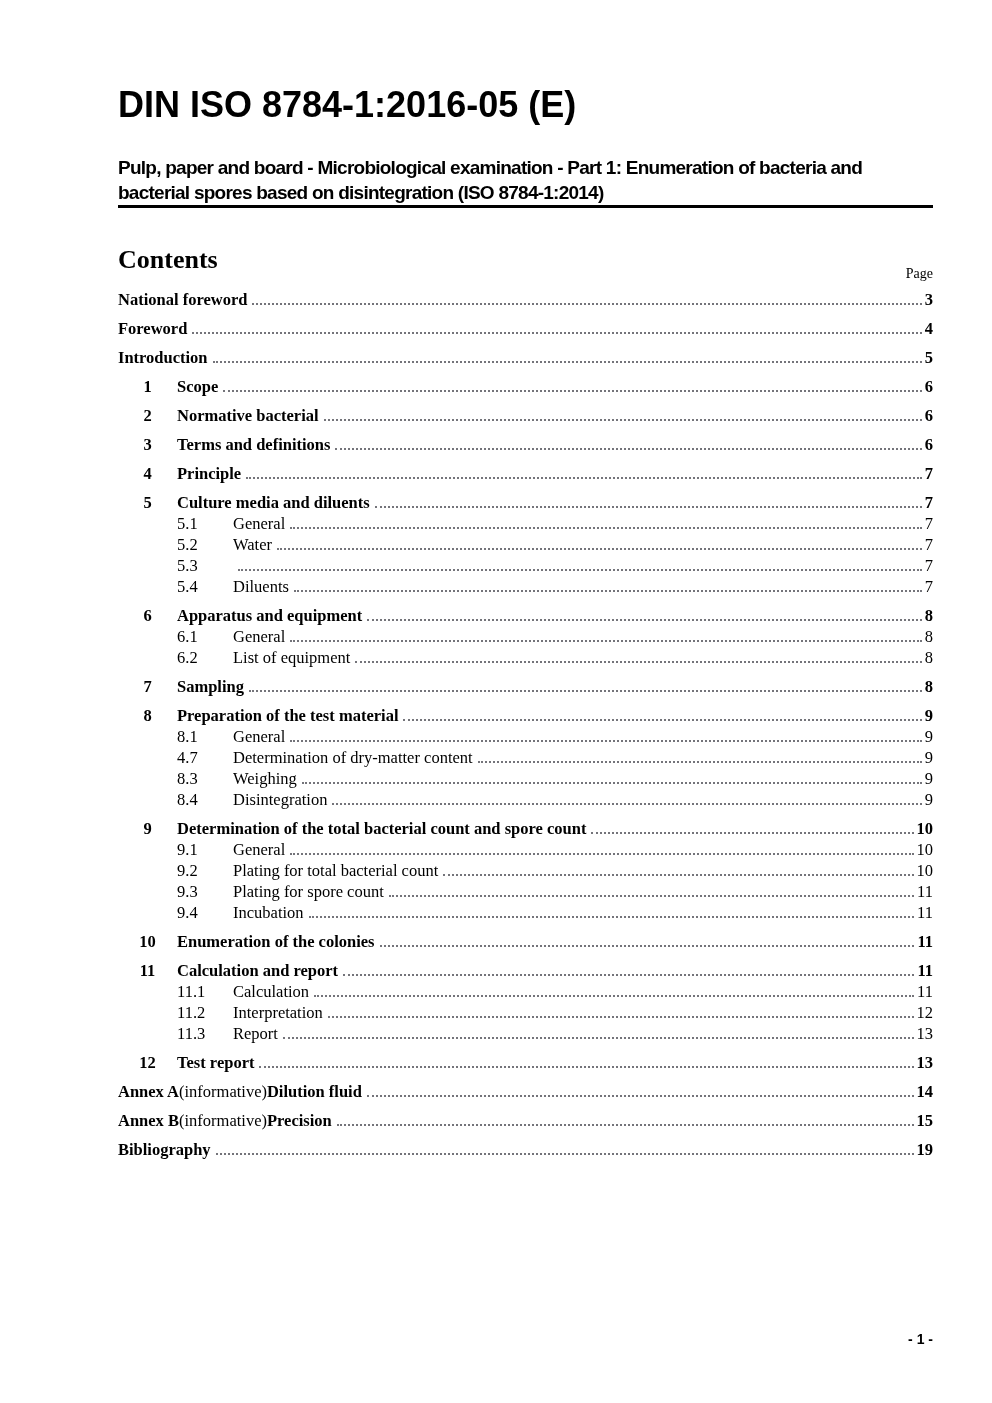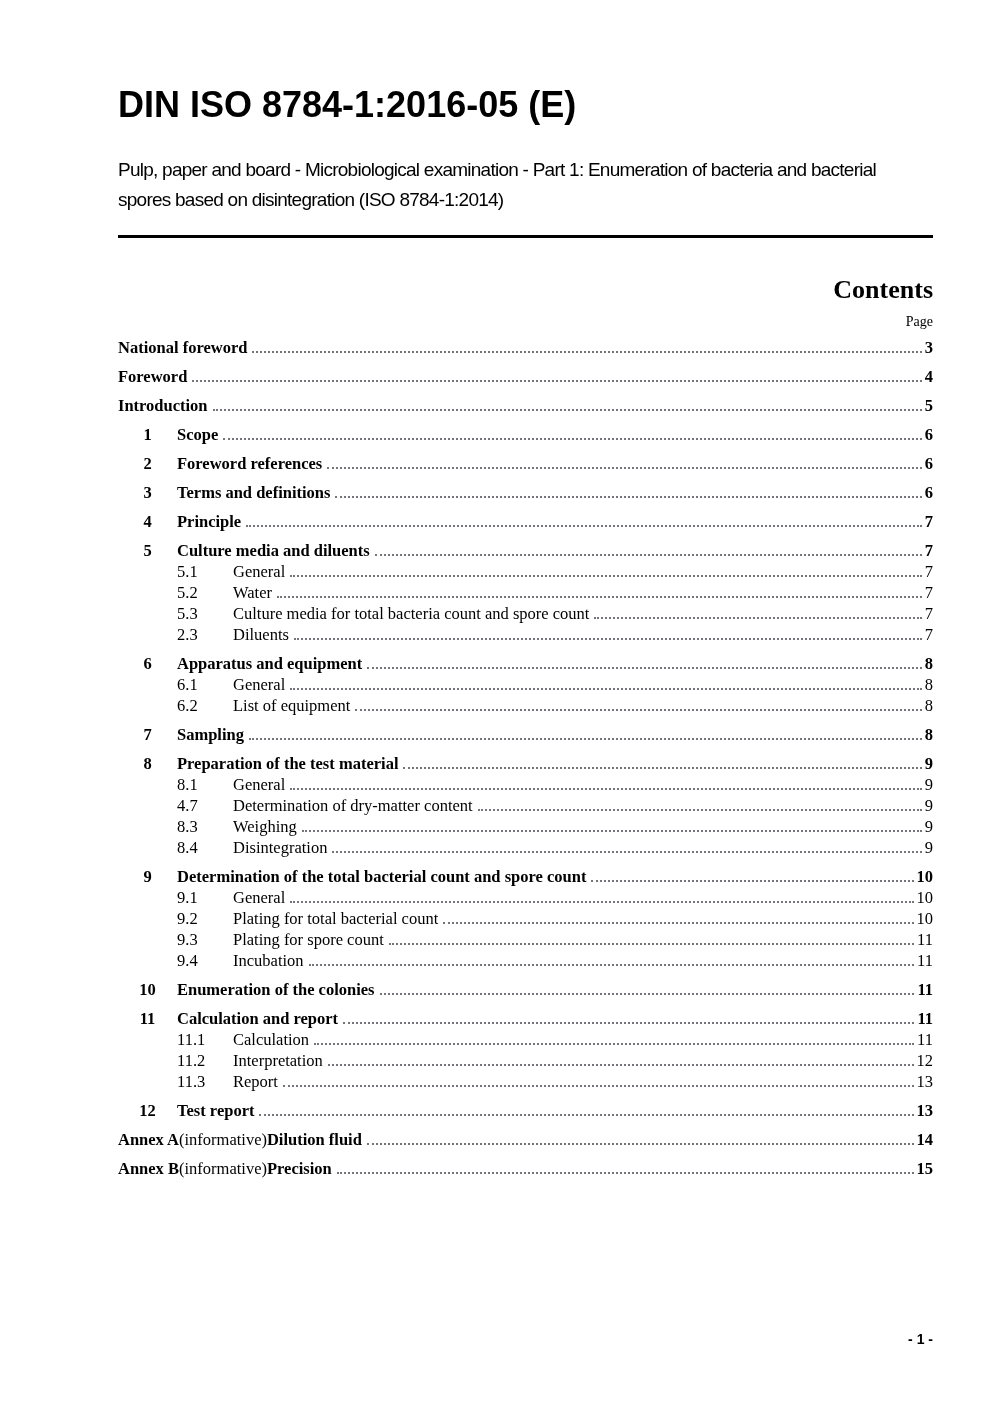--- a/index.html
+++ b/index.html
@@ -12,29 +12,28 @@
   .content { position: absolute; left: 118px; top: 0; width: 815px; }
 
   .doc-code {
     margin: 88px 0 0 0;
     font-family: "Liberation Sans", sans-serif;
     font-weight: 700; font-size: 36px; line-height: 34px;
   }
   .subtitle {
     margin: 33px 0 0 0;
     font-family: "Liberation Sans", sans-serif;
-    font-weight: 400; font-size: 19px; line-height: 30px;
+    font-weight: 700; font-size: 19px; line-height: 25px;
     letter-spacing: -0.75px;
-    padding-bottom: 20px;
+    padding-bottom: 0;
     border-bottom: 3px solid #000000;
   }
   .contents-row {
     display: flex; justify-content: space-between; align-items: flex-end;
     margin-top: 36px;
-    flex-direction: column;
   }
   .contents-heading { margin: 0; font-size: 26px; line-height: 32px; font-weight: 700; }
   .page-label { font-size: 14px; line-height: 18px; position: relative; top: 7px; }
 
   .toc { margin-top: 14px; }
   .row {
     display: flex; align-items: baseline;
     font-size: 16.5px; line-height: 20px; white-space: nowrap;
   }
   .row.lvl1 { margin-top: 9px; text-align: center; }
@@ -86,21 +85,21 @@
         <span class="pg b">5</span>
       </div>
       <div class="row lvl1">
         <span class="num b">1</span>
         <span class="b">Scope</span>
         <div class="leader"></div>
         <span class="pg b">6</span>
       </div>
       <div class="row lvl1">
         <span class="num b">2</span>
-        <span class="b">Foreword references</span>
+        <span class="b">Normative bacterial</span>
         <div class="leader"></div>
         <span class="pg b">6</span>
       </div>
       <div class="row lvl1">
         <span class="num b">3</span>
         <span class="b">Terms and definitions</span>
         <div class="leader"></div>
         <span class="pg b">6</span>
       </div>
       <div class="row lvl1">
@@ -122,26 +121,25 @@
         <span class="pg ">7</span>
       </div>
       <div class="row lvl2">
         <span class="num ">5.2</span>
         <span>Water</span>
         <div class="leader"></div>
         <span class="pg ">7</span>
       </div>
       <div class="row lvl2">
         <span class="num ">5.3</span>
-        <span>Culture media for total bacteria count and spore count</span>
-        <div class="leader"></div>
-        <span class="pg ">7</span>
-      </div>
-      <div class="row lvl2">
-        <span class="num ">2.3</span>
+        <div class="leader"></div>
+        <span class="pg ">7</span>
+      </div>
+      <div class="row lvl2">
+        <span class="num ">5.4</span>
         <span>Diluents</span>
         <div class="leader"></div>
         <span class="pg ">7</span>
       </div>
       <div class="row lvl1">
         <span class="num b">6</span>
         <span class="b">Apparatus and equipment</span>
         <div class="leader"></div>
         <span class="pg b">8</span>
       </div>
@@ -266,18 +264,23 @@
         <div class="leader"></div>
         <span class="pg b">14</span>
       </div>
       <div class="row lvl1">
         <span class="b">Annex B</span> 
         <span>(informative)</span> 
         <span class="b">Precision</span>
         <div class="leader"></div>
         <span class="pg b">15</span>
       </div>
+      <div class="row lvl1">
+        <span class="b">Bibliography</span>
+        <div class="leader"></div>
+        <span class="pg b">19</span>
+      </div>
     </div>
 </div>
 
 <div class="footer">
   <span>- 1 -</span>
 </div>
 
 </body></html>

